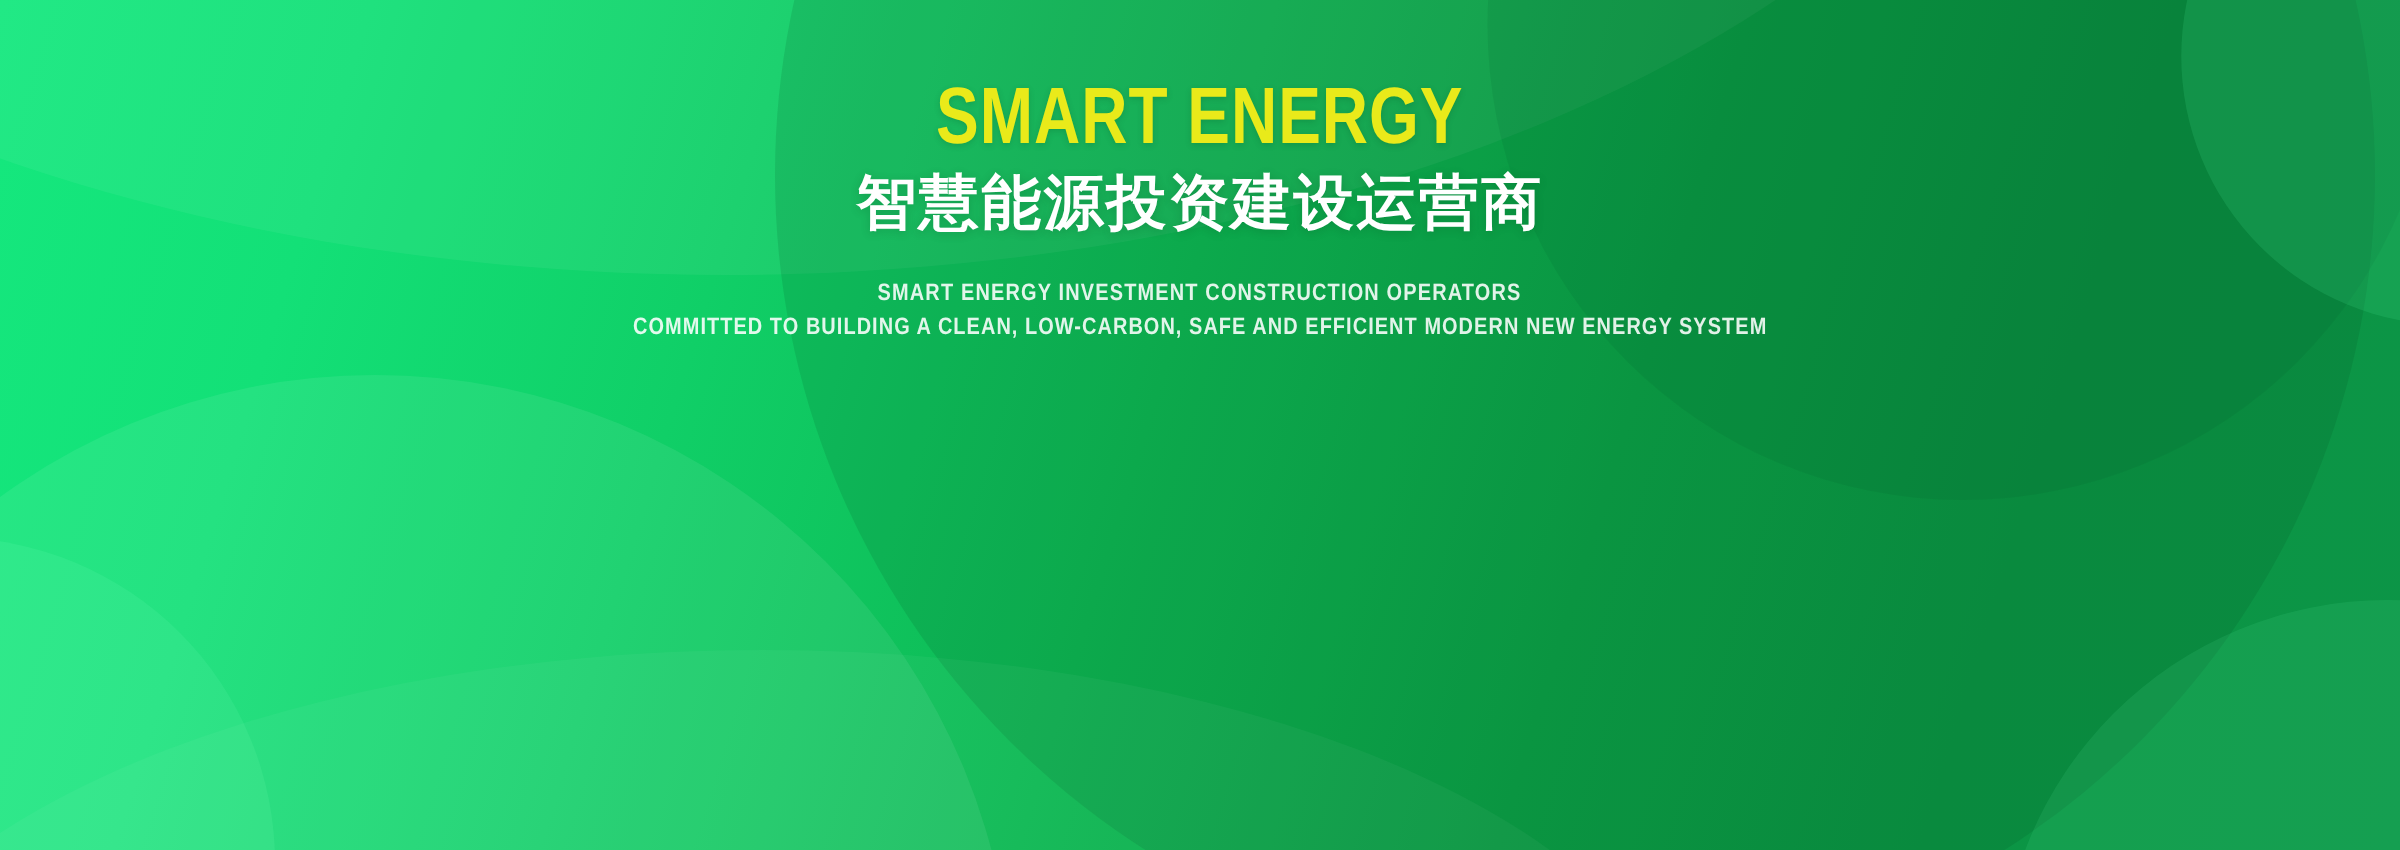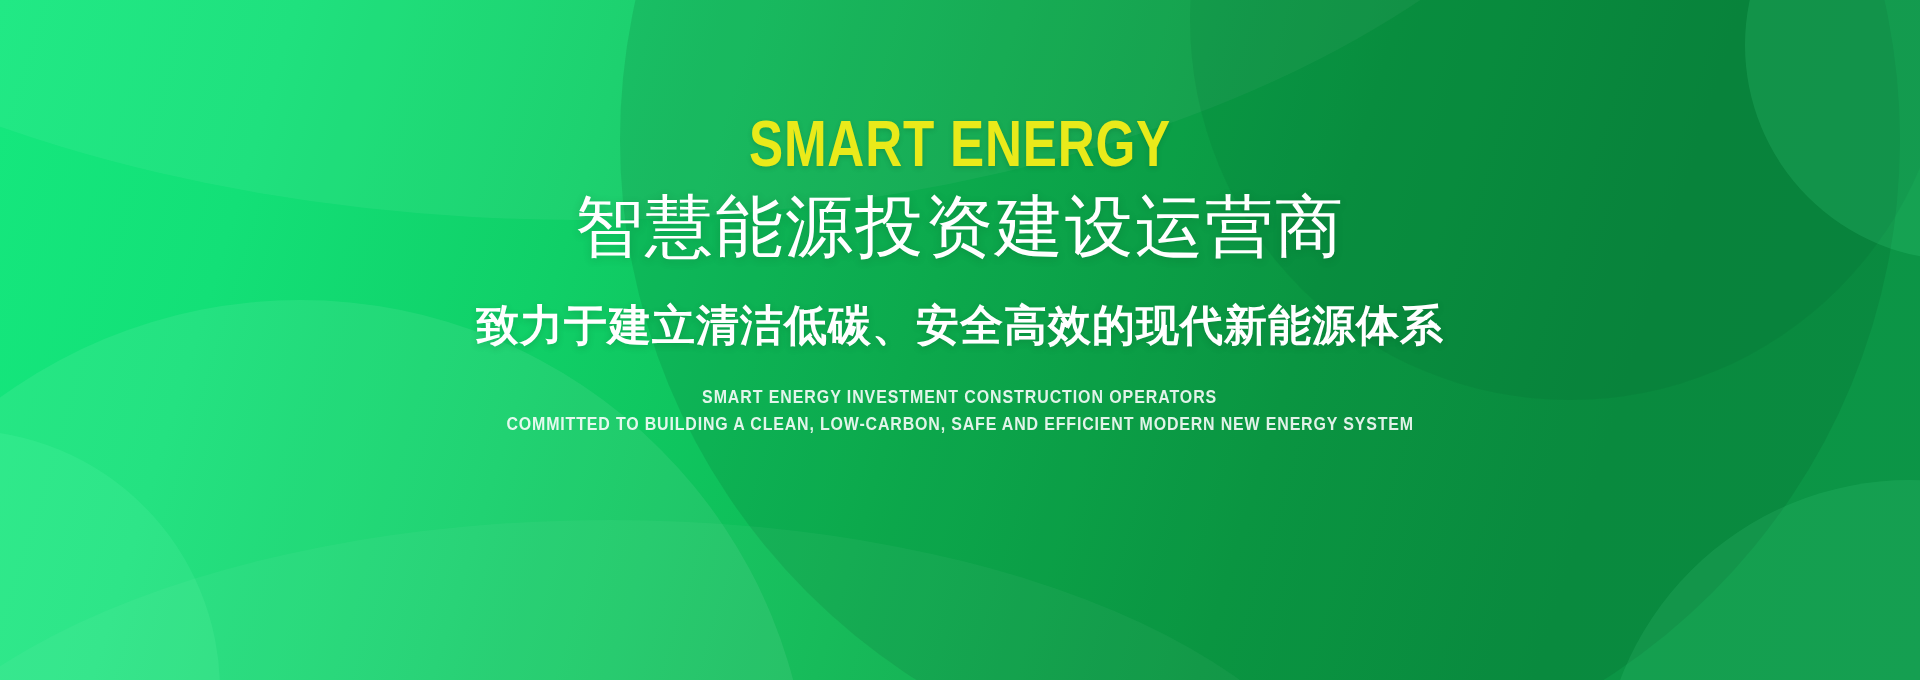--- a/index.html
+++ b/index.html
@@ -105,43 +105,44 @@
     height: 700px;
     background: rgba(255,255,255,0.04);
   }
 
   
   .content {
     position: absolute;
     inset: 0;
     display: flex;
     flex-direction: column;
+    align-items: center;
     justify-content: flex-start;
-    padding-top: 112px;
+    padding-top: 60px;
     box-sizing: border-box;
     text-align: center;
   }
 
   .title-en {
     color: #e9ea1a;
     font-size: 64px;
     line-height: 1.0;
     font-weight: 700;
     letter-spacing: 1px;
     transform: scaleX(0.80);
     transform-origin: center;
     white-space: nowrap;
     text-shadow: 0 2px 6px rgba(0,60,25,0.18);
   }
 
   .title-cn {
     color: #ffffff;
-    font-size: 68px;
+    font-size: 48px;
     line-height: 1.12;
-    font-weight: 400;
+    font-weight: 700;
     letter-spacing: 2px;
     margin-top: 12px;
     white-space: nowrap;
     text-shadow: 0 2px 8px rgba(0,60,25,0.20);
   }
 
   .subtitle-cn {
     color: #ffffff;
     font-size: 43px;
     line-height: 1.2;
@@ -188,21 +189,20 @@
   <div class="blob blob-left-lower"></div>
   <div class="blob blob-bottom-left-bright"></div>
   <div class="blob blob-low-arc"></div>
 
   <div class="content">
 
     <div class="title-en">SMART ENERGY</div>
 
     <div class="title-cn">智慧能源投资建设运营商</div>
 
-    <div class="subtitle-cn">致力于建立清洁低碳、安全高效的现代新能源体系</div>
 
     <div class="sub-en-group">
       <div class="sub-en">SMART ENERGY INVESTMENT CONSTRUCTION OPERATORS</div>
       <div class="sub-en line2">COMMITTED TO BUILDING A CLEAN, LOW-CARBON, SAFE AND EFFICIENT MODERN NEW ENERGY SYSTEM</div>
     </div>
 
   </div>
 </div>
 
 </body></html>

